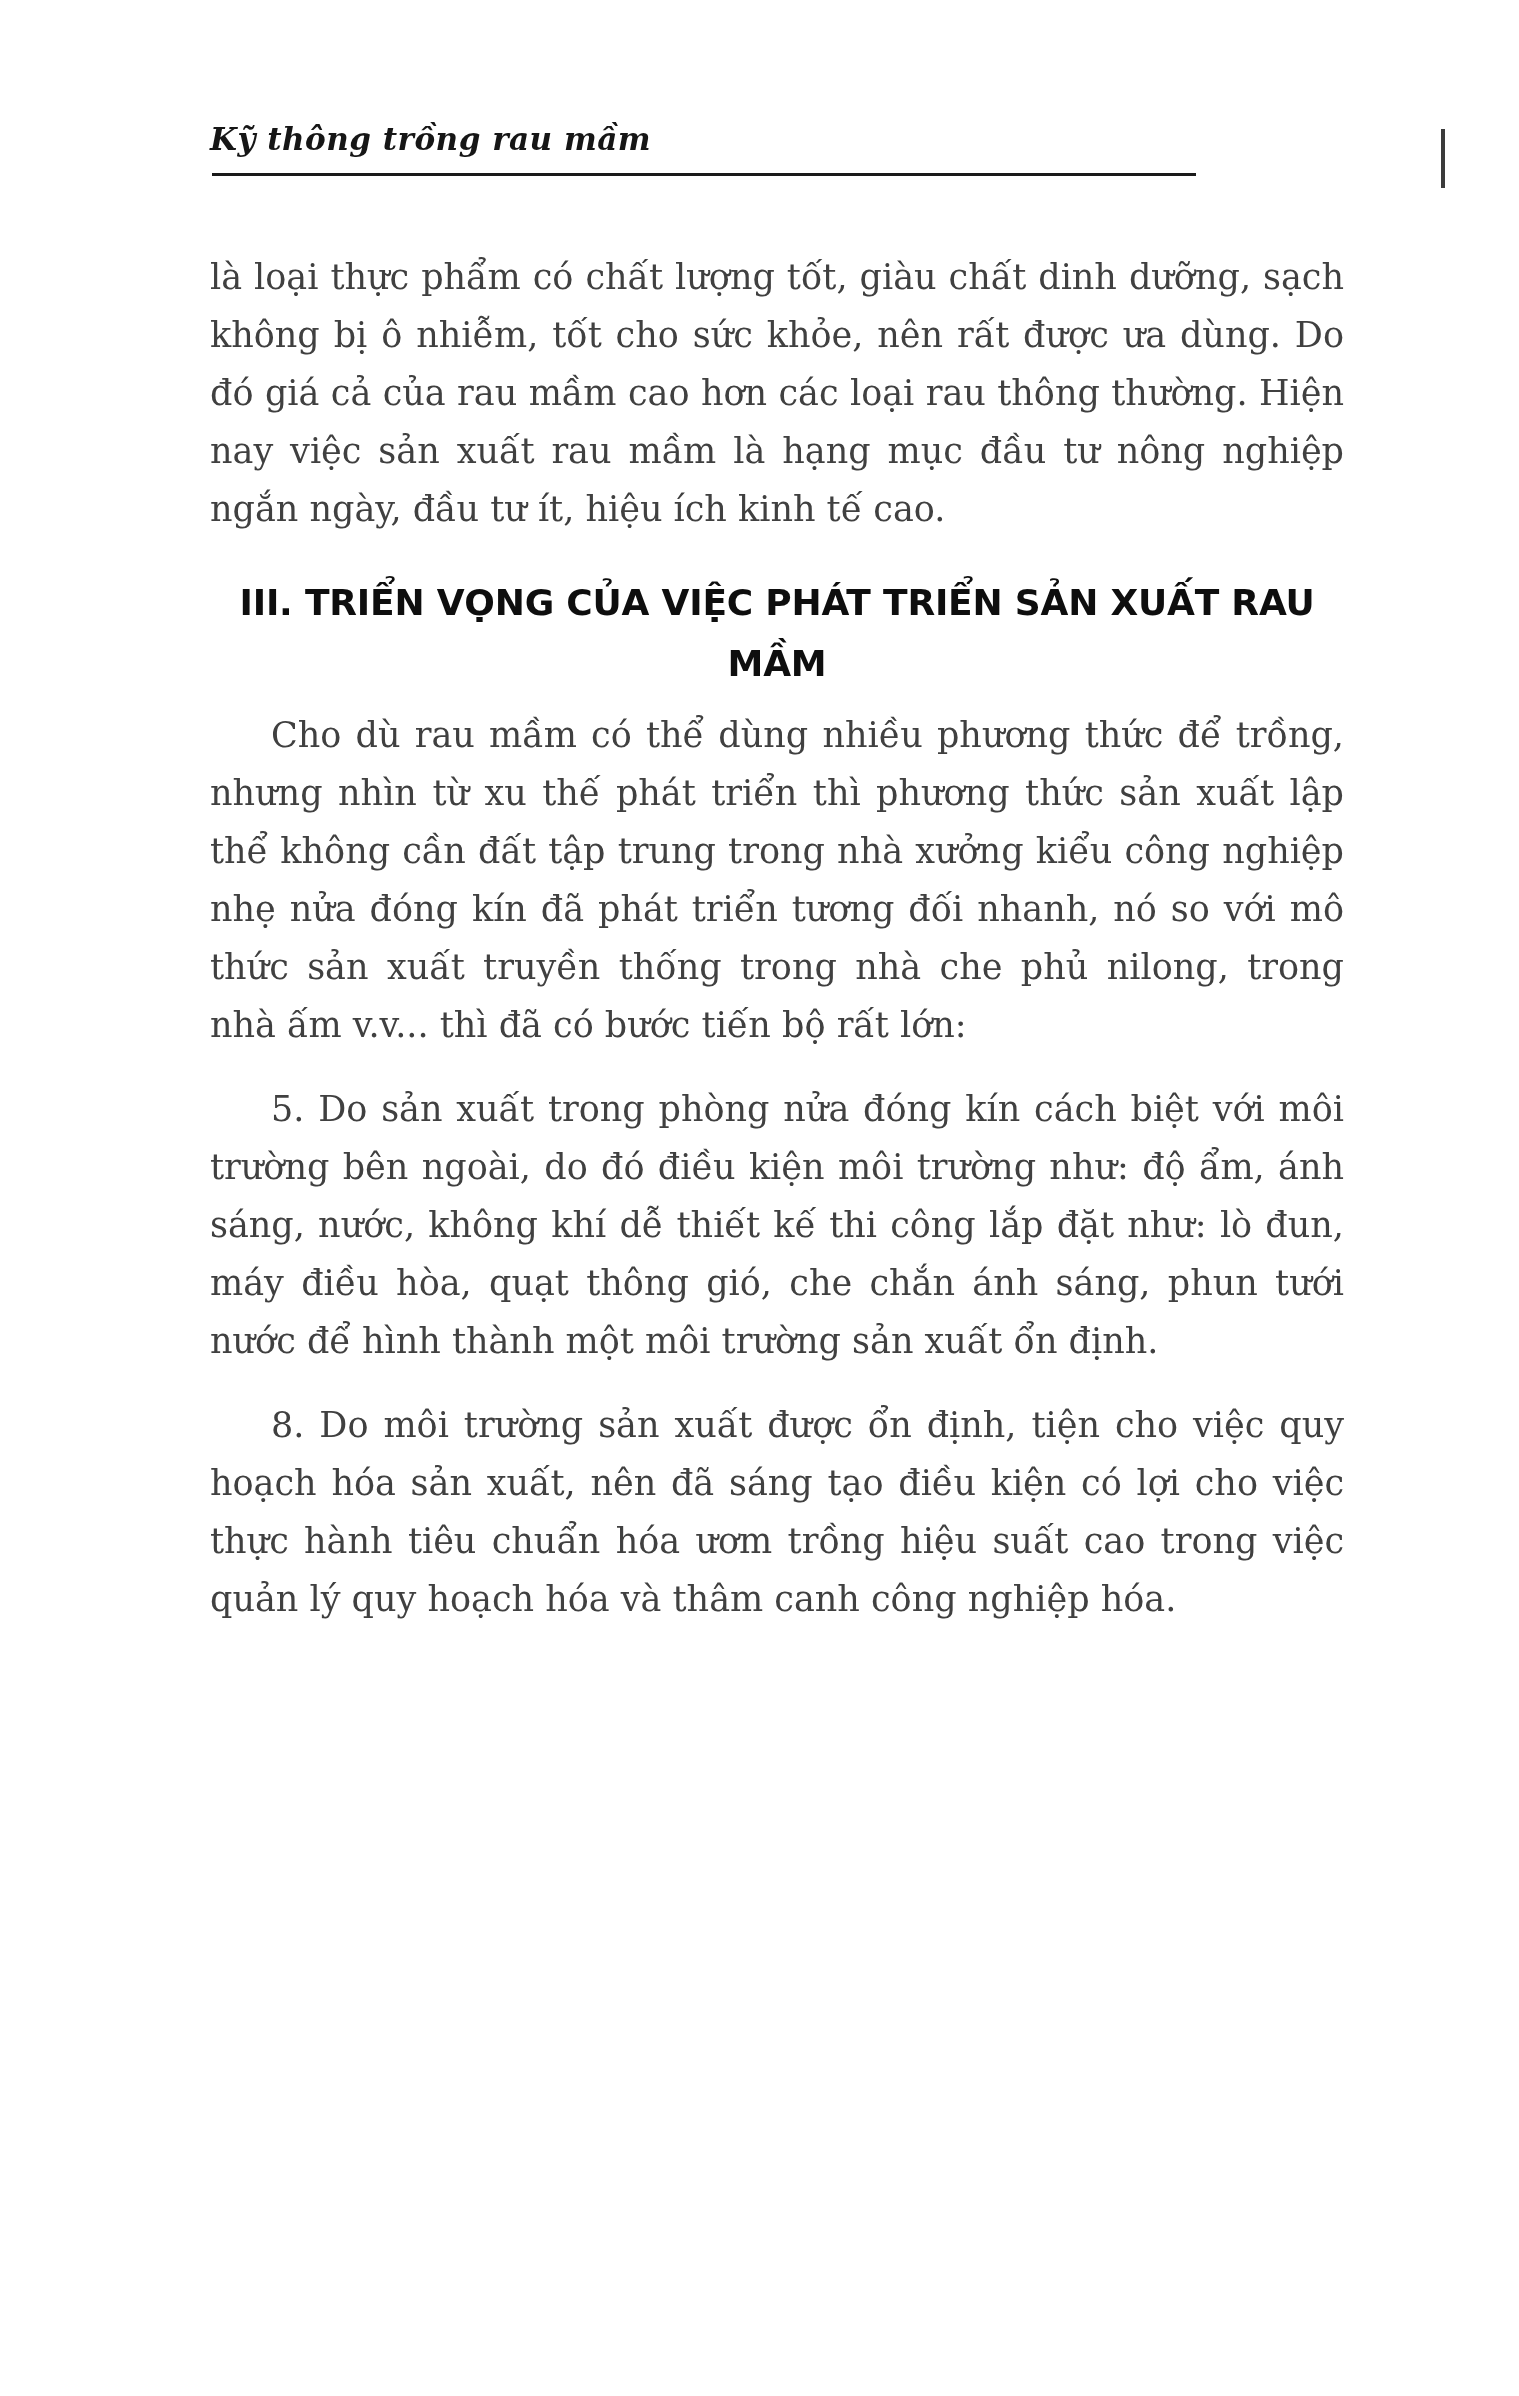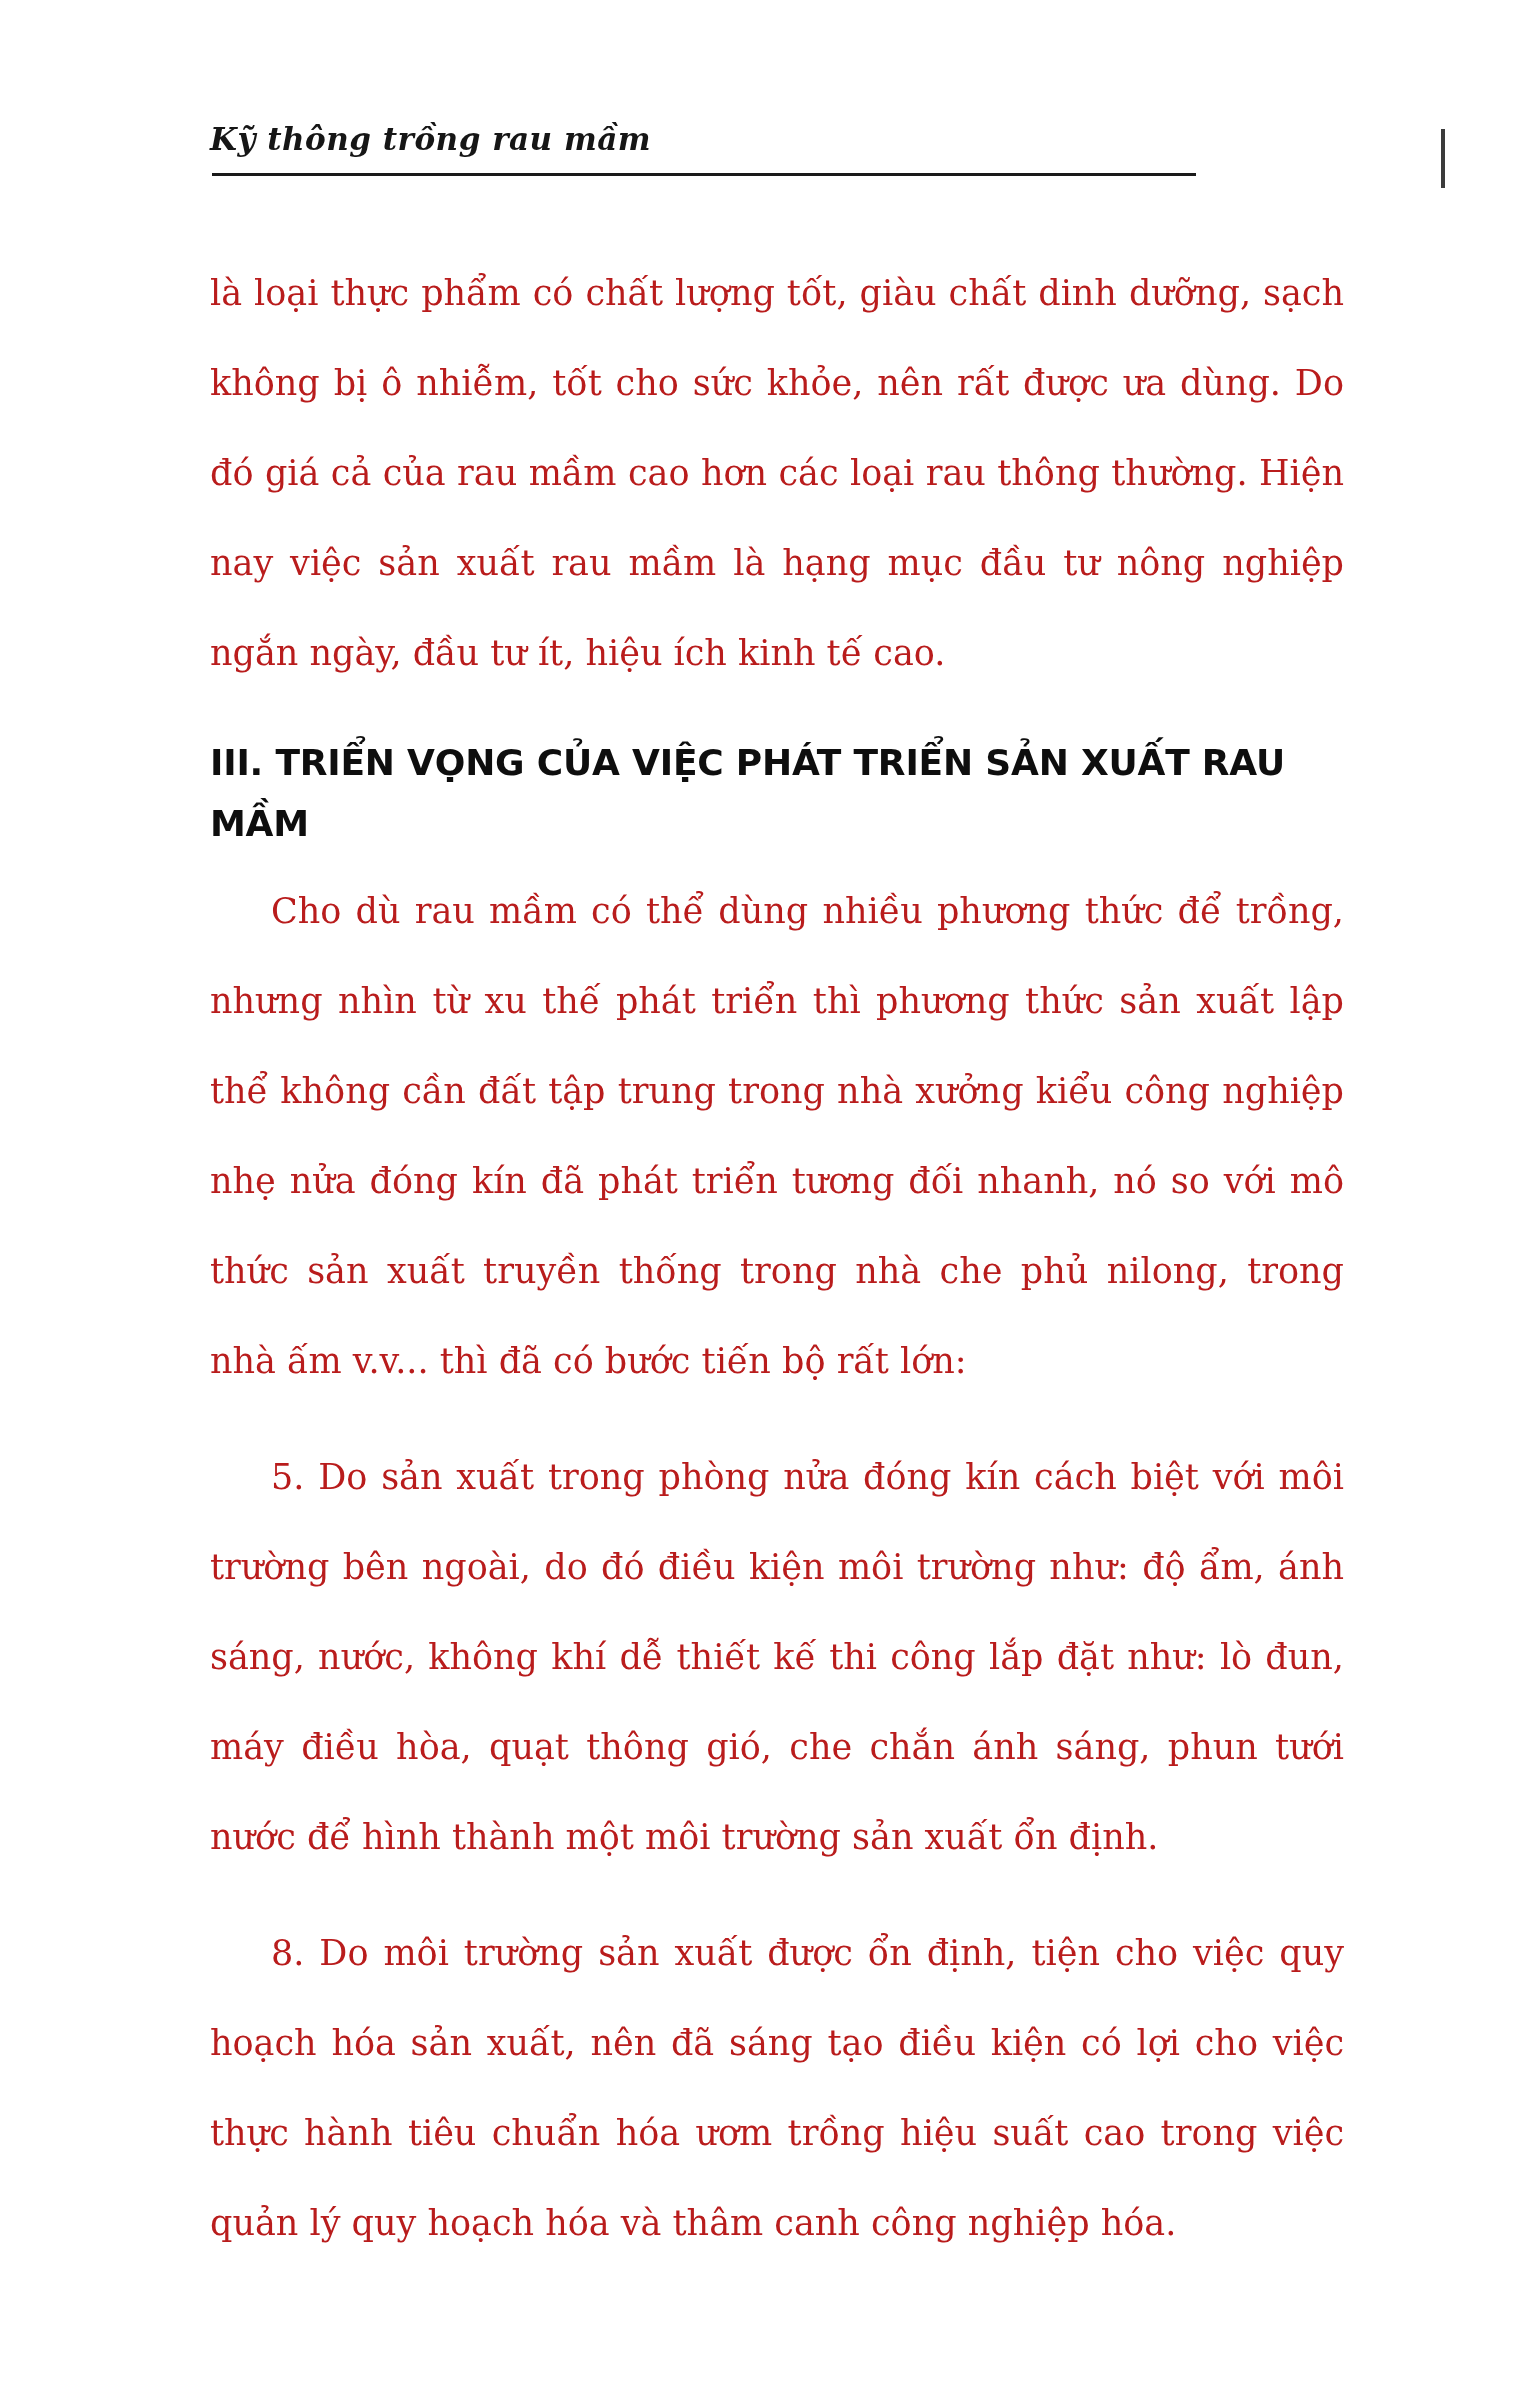--- a/index.html
+++ b/index.html
@@ -74,24 +74,24 @@
     position: absolute;
     top: 248px;
     left: 210px;
     width: 1134px;
   }
 
   p.para {
     margin: 0 0 4px 0;
     font-family: "DejaVu Serif", serif;
     font-size: 35px;
-    line-height: 90px;
+    line-height: 58px;
     text-align: justify;
     text-justify: inter-word;
-    color: #b91c1c;
+    color: #404040;
     -webkit-hyphens: none;
     hyphens: none;
   }
   p.para.indent {
     text-indent: 61px;
   }
   p.para.spaced {
     margin-top: 26px;
   }
   p.para:last-child {
@@ -99,21 +99,21 @@
   }
 
   h2.section-heading {
     margin: 34px 0 12px 0;
     font-family: "DejaVu Sans", sans-serif;
     font-weight: bold;
     font-size: 36px;
     line-height: 61px;
     letter-spacing: -0.2px;
     color: #0e0e0e;
-    text-align: left;
+    text-align: center;
   }
 </style>
 </head>
 <body>
 
 <div class="page">
 
   <div class="header">
     <div class="header-title">Kỹ thông trồng rau mầm</div>
     <div class="header-rule"></div>

